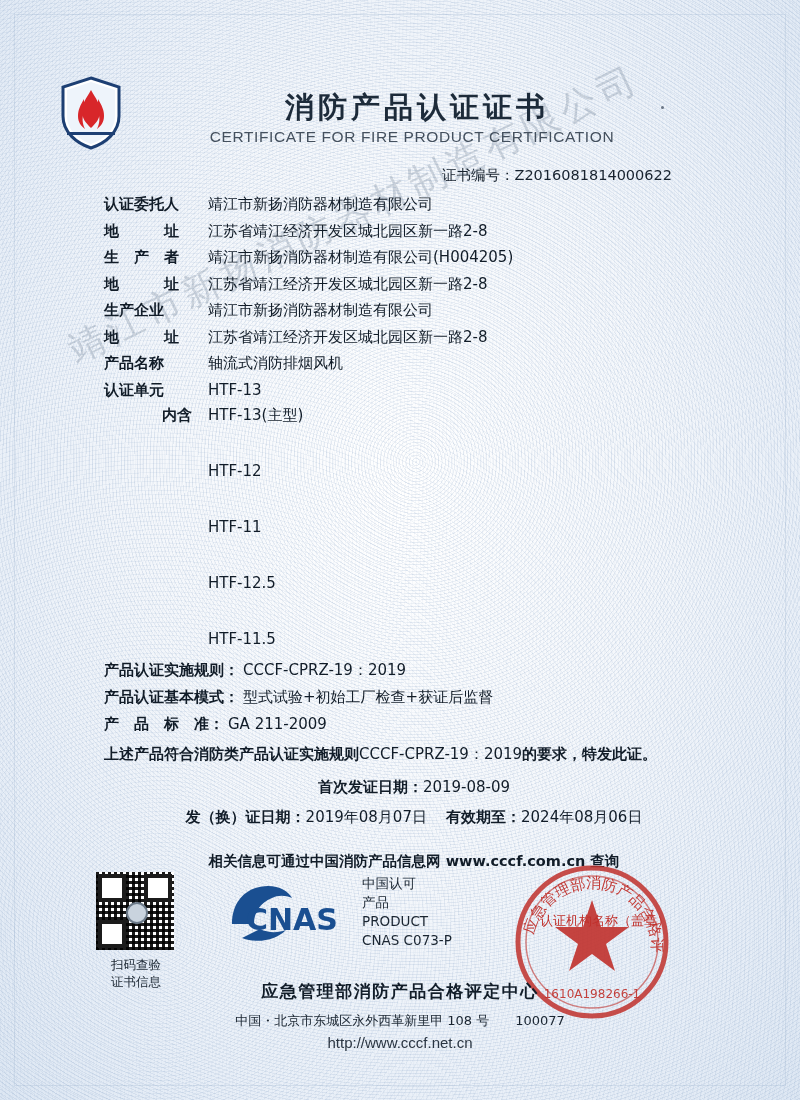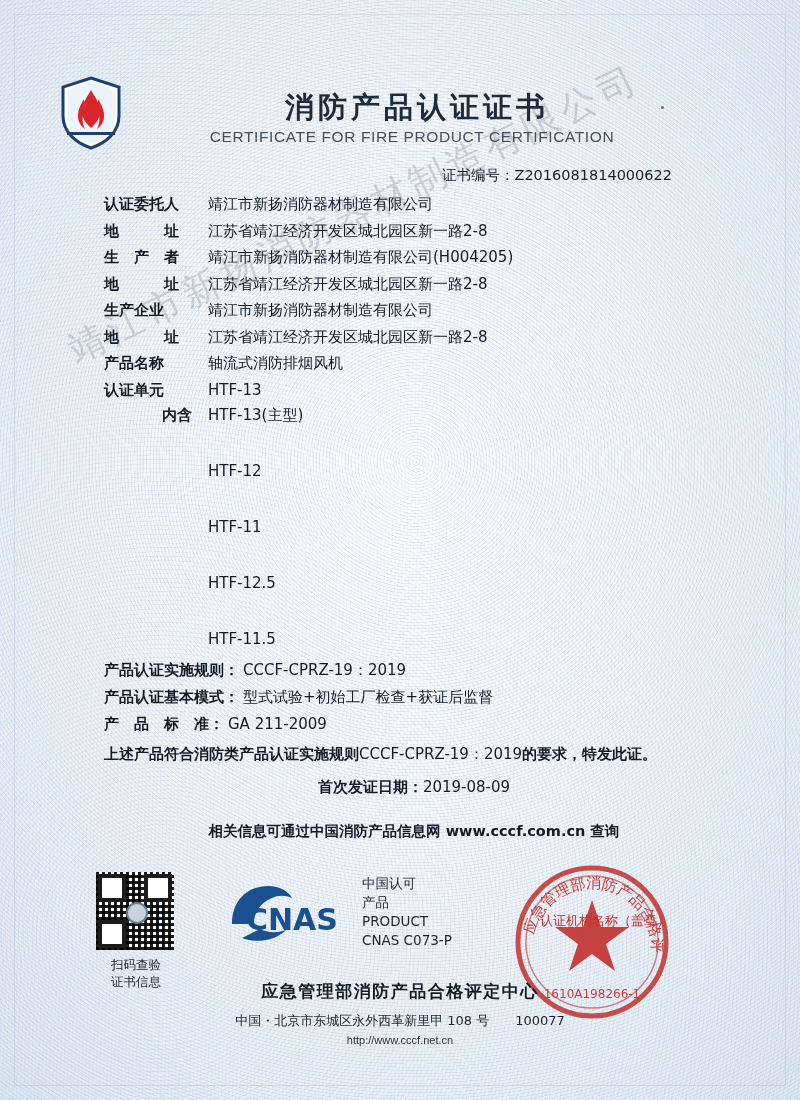--- a/index.html
+++ b/index.html
@@ -293,21 +293,21 @@
     font-size: 13px;
     color: #1a2531;
     font-family: "DejaVu Sans", sans-serif;
   }
   .footer-url {
     position: absolute;
     left: 0;
     top: 1034px;
     width: 800px;
     text-align: center;
-    font-size: 11px;
+    font-size: 15px;
     color: #2a3542;
   }
   .dot-mark {
     position: absolute;
     right: 136px;
     top: 106px;
     width: 3px; height: 3px;
     background: #6a7686;
     border-radius: 50%;
   }
@@ -396,20 +396,25 @@
       <span class="lbl">产　品　标　准：</span>
       <span class="val">GA 211-2009</span>
     </div>
 
     <div class="statement">
       <span>上述产品符合消防类产品认证实施规则</span><span class="norm">CCCF-CPRZ-19：2019</span><span>的要求，特发此证。</span>
     </div>
 
     <div class="dates-center">
       <span class="lbl">首次发证日期：</span><span>2019-08-09</span>
+    </div>
+    <div class="dates-center dates-row2">
+      <span class="lbl">发（换）证日期：</span><span>2019年08月07日</span>
+      &nbsp;&nbsp;
+      <span class="lbl">有效期至：</span><span>2024年08月06日</span>
     </div>
 
     <div class="notice">
       <div>相关信息可通过中国消防产品信息网 www.cccf.com.cn 查询</div>
     </div>
   </div>
 
   <div class="qr">
     <div class="qr-dot"></div>
     <div class="qr-center"></div>

